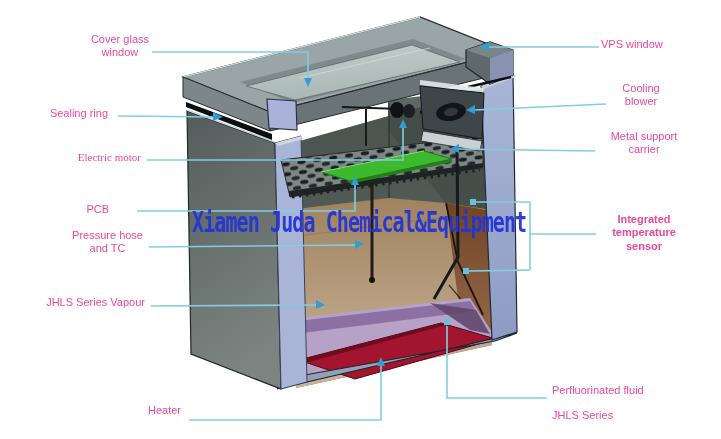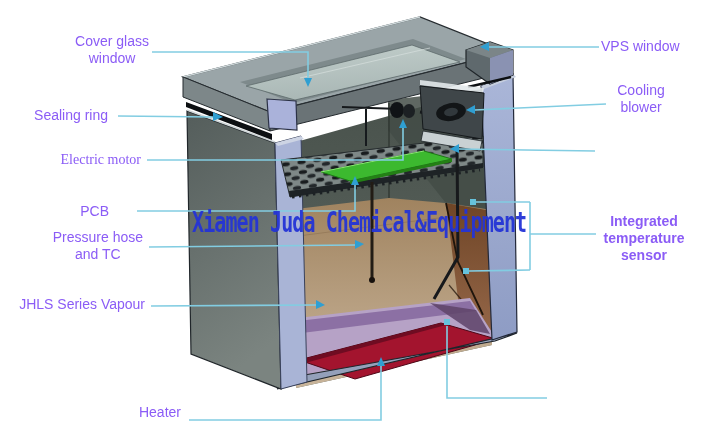--- a/index.html
+++ b/index.html
@@ -1,19 +1,19 @@
 <!DOCTYPE html>
 <html><head>
 <meta charset="utf-8">
 <style>
   html,body{margin:0;padding:0;background:#ffffff;}
   #stage{position:relative;width:721px;height:439px;background:#ffffff;overflow:hidden;
          font-family:"Liberation Sans",sans-serif;}
   #machine-svg{position:absolute;left:0;top:0;z-index:1;}
-  .lbl{position:absolute;z-index:3;font-size:14px;line-height:1.22;color:#8b5cf6;
+  .lbl{position:absolute;z-index:3;font-size:11px;line-height:1.22;color:#ec4899;
        white-space:pre-line;}
   .ctr{text-align:center;}
   #watermark{position:absolute;left:192px;top:205px;z-index:4;
              font-family:"DejaVu Sans Mono",monospace;font-weight:bold;font-size:20px;
              letter-spacing:-0.9px;color:#2434d6;white-space:nowrap;
              transform:scaleY(1.42);transform-origin:left top;opacity:.95;}
 </style>
 </head>
 <body>
 
@@ -170,19 +170,23 @@
 <div class="lbl" style="right:613px;top:107px;">Sealing ring</div>
 <div class="lbl" style="right:580px;top:151px;font-family:Liberation Serif, serif;">Electric motor</div>
 <div class="lbl" style="right:612px;top:203px;">PCB</div>
 <div class="lbl ctr" style="right:578px;top:229px;margin-left:16px;">Pressure hose
 and TC</div>
 <div class="lbl" style="right:576px;top:296px;">JHLS Series Vapour</div>
 <div class="lbl" style="right:540px;top:404px;">Heater</div>
 <div class="lbl" style="left:601px;top:38px;">VPS window</div>
 <div class="lbl ctr" style="left:597px;width:88px;top:82px;">Cooling
 blower</div>
+<div class="lbl ctr" style="left:595px;width:98px;top:130px;">Metal support
+carrier</div>
 <div class="lbl ctr" style="left:595px;width:98px;top:213px;font-weight:bold;">Integrated
 temperature
 sensor</div>
+<div class="lbl" style="left:552px;top:384px;">Perfluorinated fluid</div>
+<div class="lbl" style="left:552px;top:409px;">JHLS Series</div>
 
 <div id="watermark">Xiamen Juda Chemical&amp;Equipment</div>
 
 </div>
 
 </body></html>

